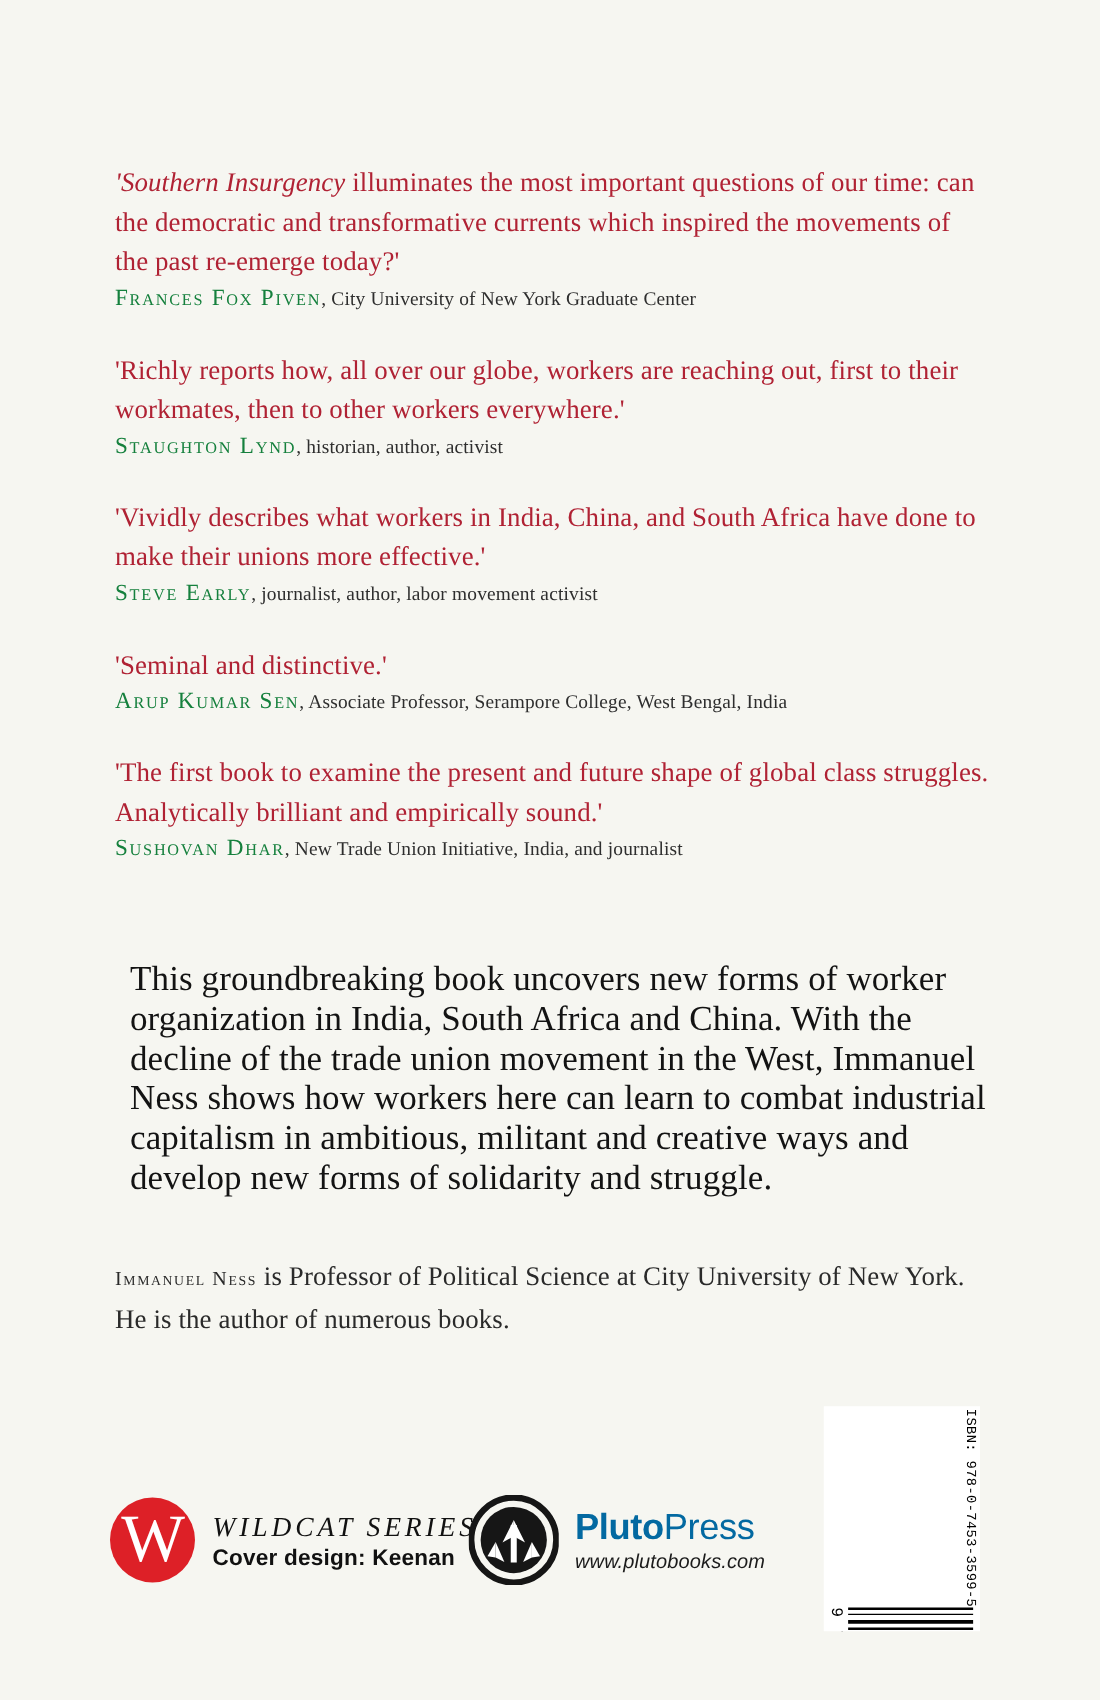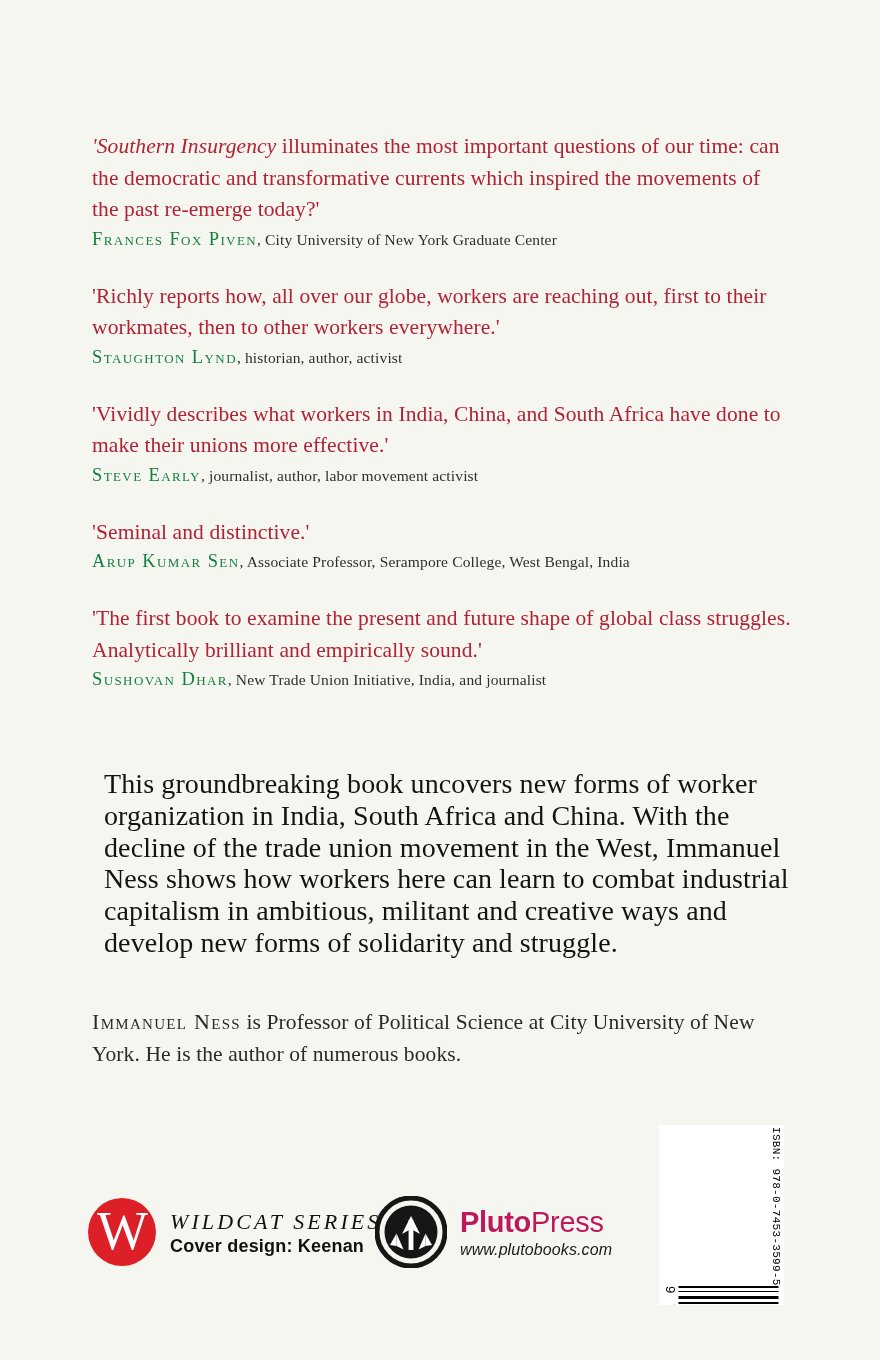--- a/index.html
+++ b/index.html
@@ -97,21 +97,21 @@
     font-family: "Liberation Serif", serif;
     font-size: 21.5px;
     line-height: 31.8px;
     color: #2a2a2a;
     margin: 0;
     letter-spacing: 0.1px;
   }
   .bio .bio-name {
     font-variant: small-caps;
     letter-spacing: 1.3px;
-    font-size: 22px;
+    font-size: 16px;
   }
 
   
   .footer {
     position: absolute;
     left: 0;
     top: 1190px;
     width: 880px;
     height: 110px;
   }
@@ -185,21 +185,21 @@
     flex: 0 0 auto;
   }
   .pluto-text {
     margin-left: 13px;
     padding-top: 3px;
   }
   .pluto-name {
     font-family: "Liberation Sans", sans-serif;
     font-size: 29px;
     line-height: 32px;
-    color: #be185d;
+    color: #0369a1;
     white-space: nowrap;
     letter-spacing: -0.3px;
   }
   .pluto-name .b { font-weight: bold; }
   .pluto-name .r { font-weight: 400; }
   .pluto-url {
     font-family: "Liberation Sans", sans-serif;
     font-size: 16px;
     line-height: 22px;
     color: #1b1b1b;

